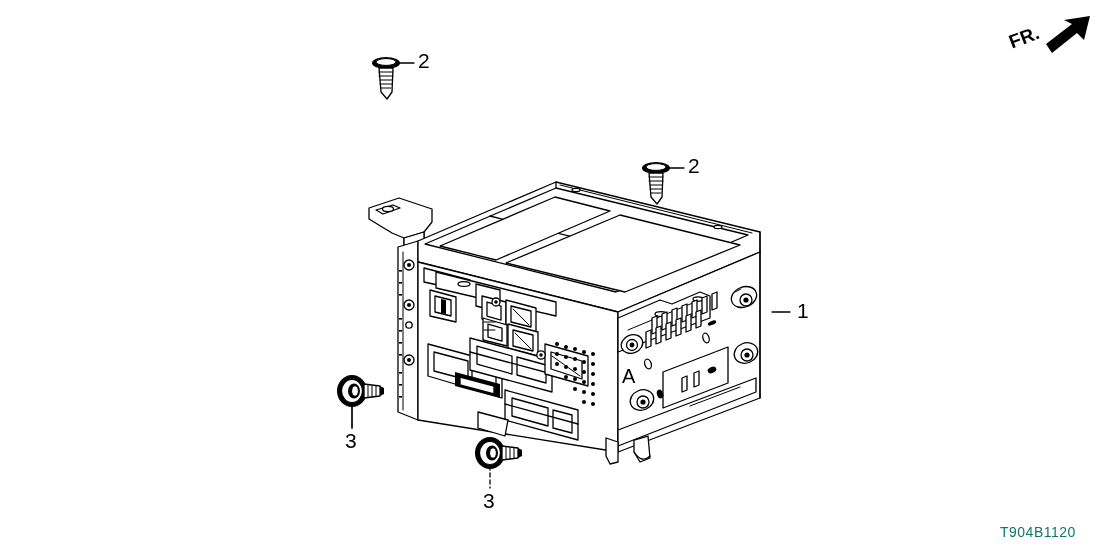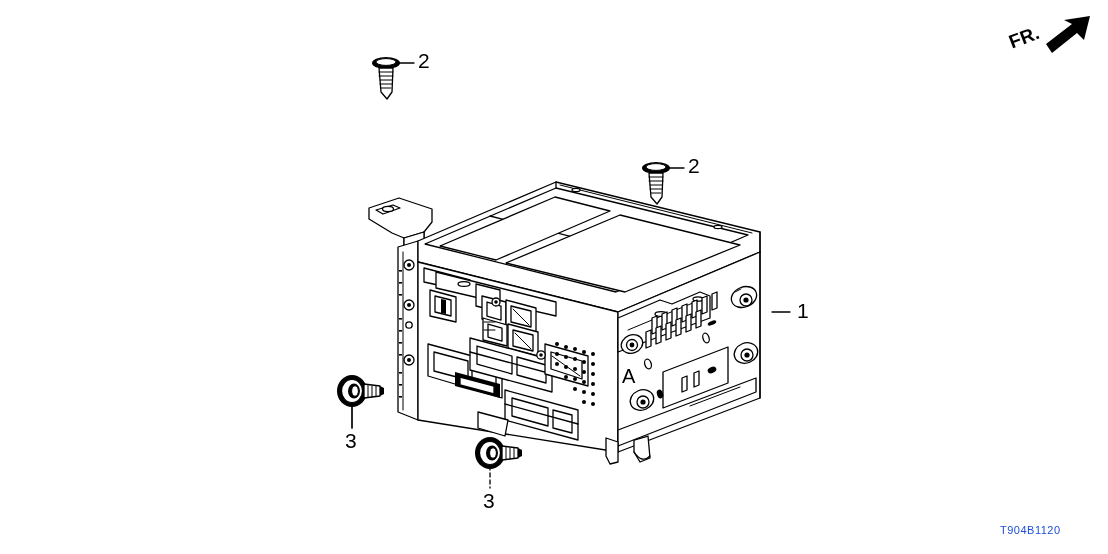--- a/index.html
+++ b/index.html
@@ -10,21 +10,21 @@
   .ln{fill:none;stroke:#000;stroke-linecap:round;stroke-linejoin:round;}
   .t1{stroke-width:1;}
   .t12{stroke-width:1.3;}
   .t16{stroke-width:1.7;}
   .fillw{fill:#fff;stroke:#000;stroke-linejoin:round;stroke-width:1.3;}
   .fillk{fill:#000;stroke:none;}
   .dotk{fill:#000;stroke:none;}
   .lbl{position:absolute;font-size:21px;font-weight:400;
        font-family:"Liberation Sans",sans-serif;color:#000;
        letter-spacing:0px;line-height:1;white-space:nowrap;}
-  .dwg{position:absolute;font-size:11px;letter-spacing:.5px;color:#1d4ed8;
+  .dwg{position:absolute;font-size:14px;letter-spacing:.5px;color:#0f766e;
        font-family:"Liberation Sans",sans-serif;white-space:nowrap;}
   .frwrap{position:absolute;left:1000px;top:10px;width:100px;height:56px;}
   .frtxt{position:absolute;left:6px;top:23px;font-size:19px;font-weight:bold;
          font-family:"Liberation Sans",sans-serif;color:#000;
          transform:rotate(-21deg);transform-origin:left top;white-space:nowrap;}
 </style>
 </head>
 <body>
 
 <div id="sheet">

